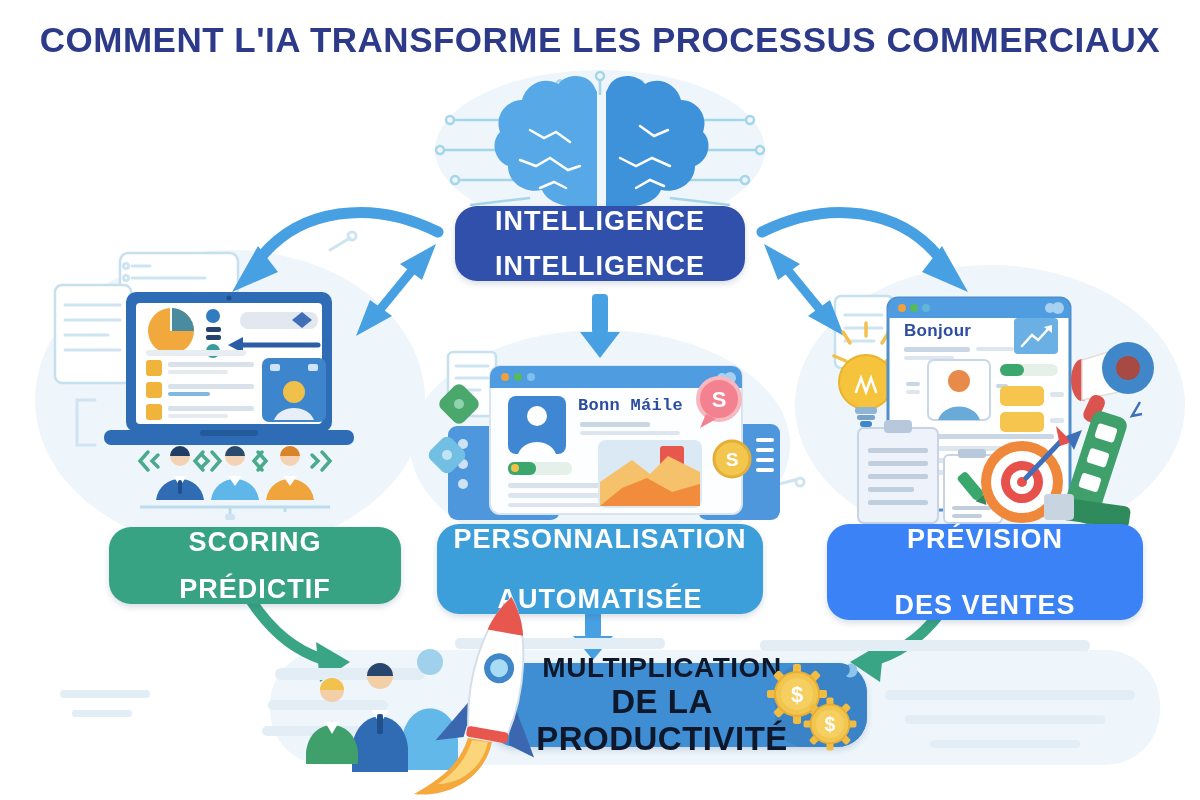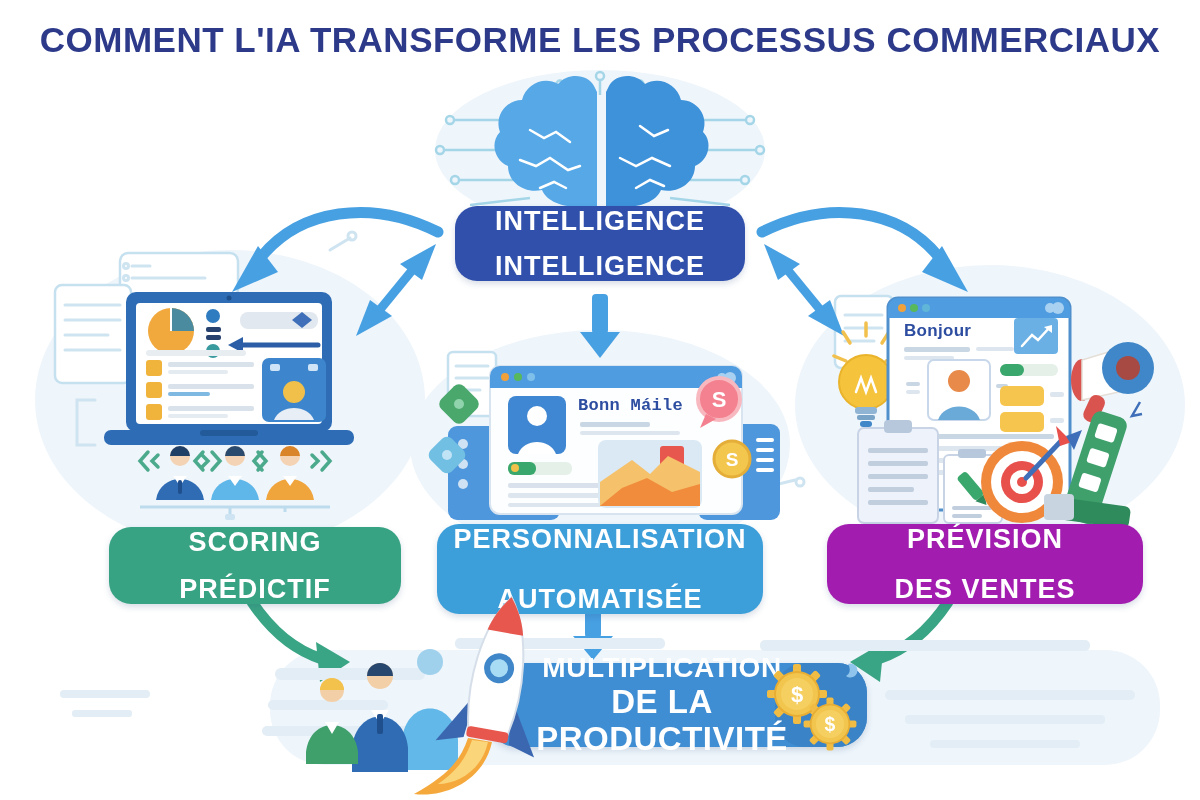--- a/index.html
+++ b/index.html
@@ -9,23 +9,23 @@
   #base-art{z-index:1;} #fg-art{z-index:20;pointer-events:none;}
   .ovl{position:absolute;z-index:10;}
   #title{left:0;top:22px;width:1200px;text-align:center;color:#2d3a8a;font-weight:800;
          font-size:35px;letter-spacing:.5px;line-height:1.05;}
   .node{border-radius:22px;color:#fff;font-weight:800;text-align:center;
         display:flex;flex-direction:column;justify-content:space-between;line-height:1.12;
         letter-spacing:1px;box-shadow:0 3px 6px rgba(40,70,120,.18);}
   #hub-box{left:455px;top:206px;width:290px;height:75px;background:#3150ab;font-size:27px;}
   #scoring-box{left:78px;top:527px;width:292px;height:77px;background:#38a383;font-size:27px;margin-left:31px;}
   #perso-box{left:437px;top:524px;width:326px;height:90px;background:#3c9fd9;font-size:27px;}
-  #prevision-box{left:827px;top:524px;width:316px;height:80px;background:#a21caf;font-size:27px;}
+  #prevision-box{left:827px;top:524px;width:316px;height:96px;background:#3b82f6;font-size:27px;}
   #banner{left:487px;top:663px;width:380px;height:84px;background:#3f8dd2;border-radius:30px;
-          z-index:5;display:flex;flex-direction:column;justify-content:center;color:#ffffff;
+          z-index:5;display:flex;flex-direction:column;justify-content:center;color:#0f172a;
           font-weight:800;text-align:center;line-height:1.12;letter-spacing:.5px;
           padding-right:40px;padding-left:10px;box-sizing:border-box;box-shadow:0 3px 6px rgba(40,70,120,.18);}
   #banner::after{content:"";position:absolute;right:0;top:0;width:92px;height:84px;
           background:#3a83c6;border-radius:30px;z-index:-1;}
   #banner .l1{font-size:28px;} #banner .l2{font-size:33px;}
   .win-title{color:#2d4da0;font-weight:800;font-size:17px;letter-spacing:.3px;}
   #center-window-title{left:578px;top:396px;width:160px;font-family:Liberation Mono, monospace;}
   #right-window-title{left:904px;top:321px;width:130px;}
 </style>
 </head>

